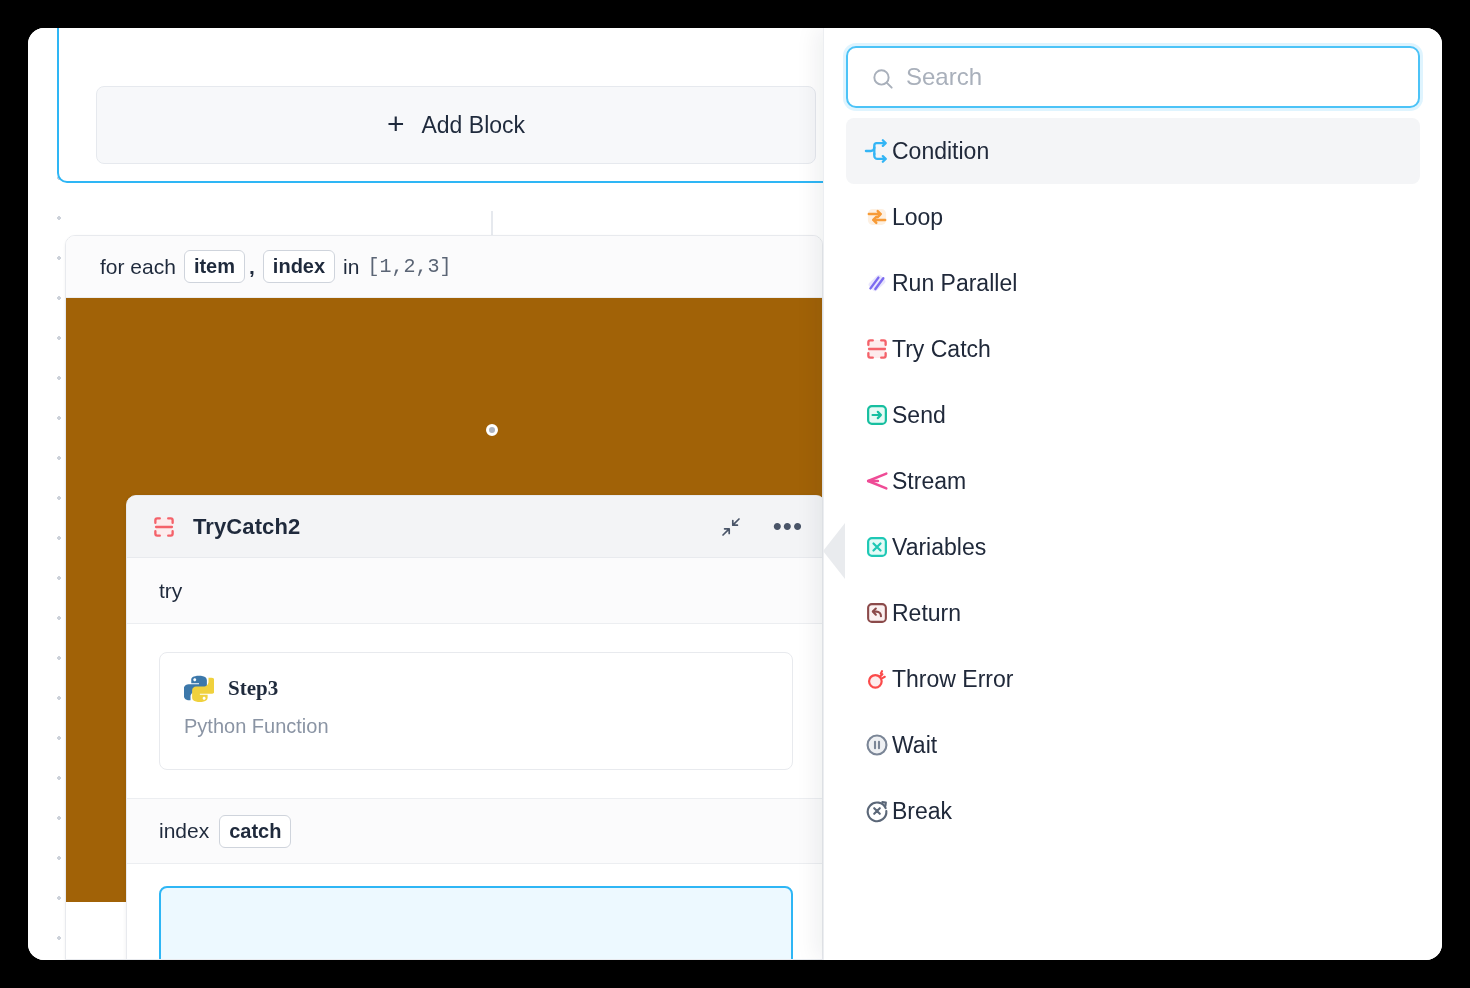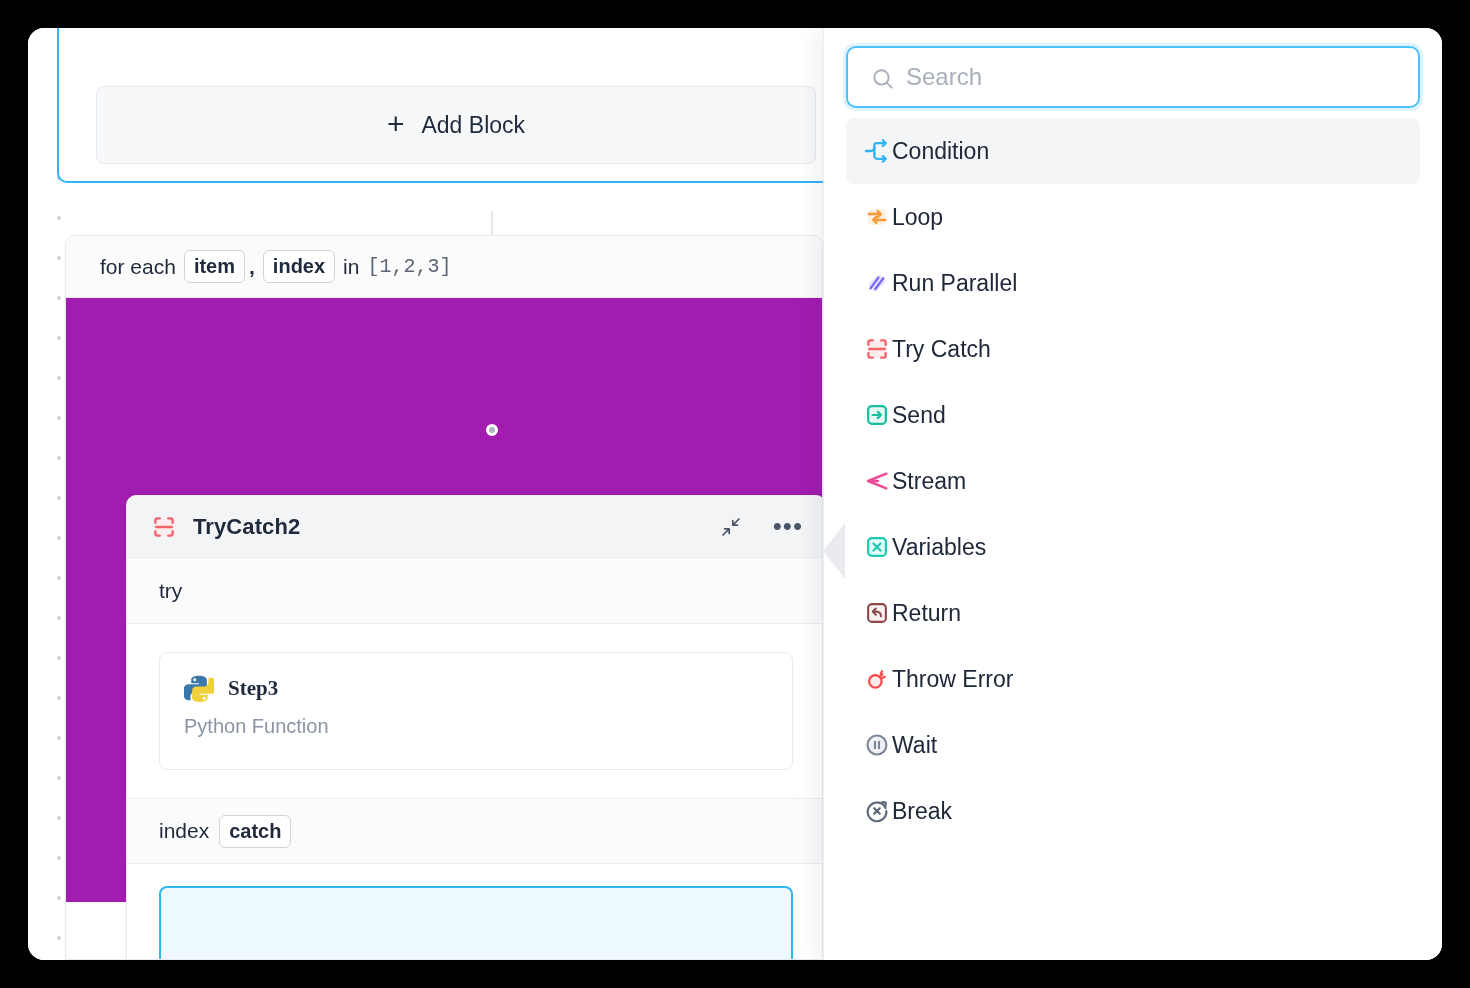--- a/index.html
+++ b/index.html
@@ -119,21 +119,21 @@
   .loop-expr .comma { font-weight: 700; margin-left: -4px; }
   .mono {
     font-family: "Liberation Mono", monospace;
     font-size: 20px; color: #5b6575; font-weight: 400;
   }
 
   
   #loop-body {
     position: relative;
     height: 604px;
-    background: #a21caf;
+    background: #a16207;
   }
 
   
   #trycatch-card {
     position: absolute;
     left: 60px; top: 197px;
     width: 700px; height: 533px;
     background: #fff;
     border: 1px solid #e8eaee;
     border-radius: 10px;

